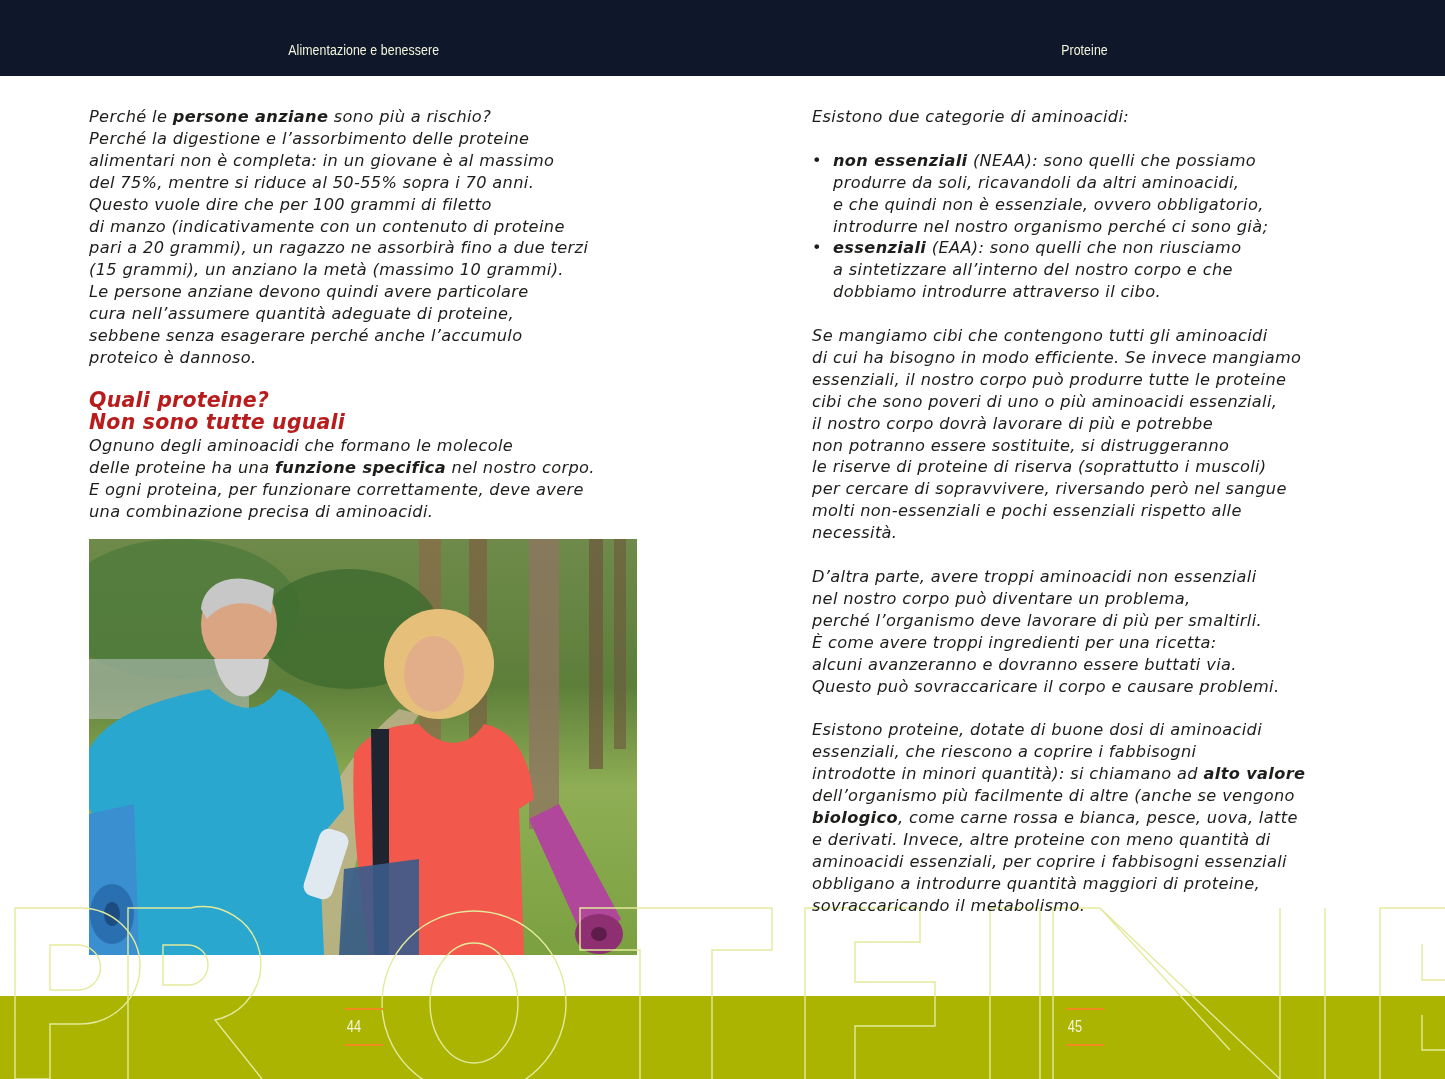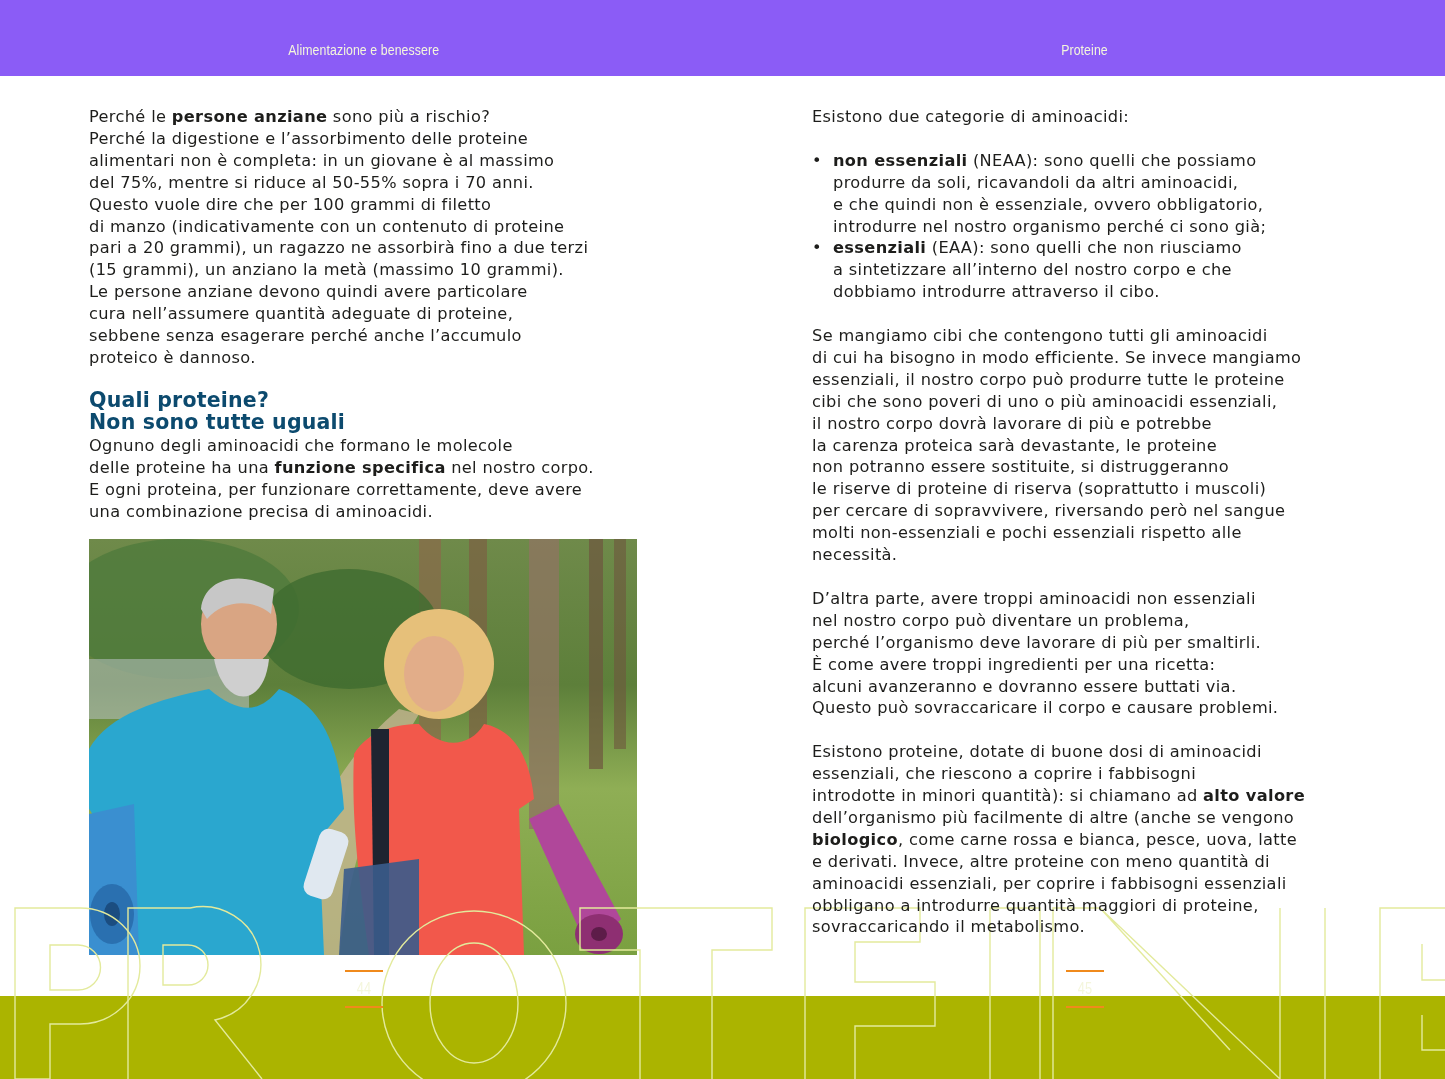--- a/index.html
+++ b/index.html
@@ -4,53 +4,53 @@
   <style>
     html, body { margin: 0; padding: 0; }
     body {
       width: 1445px; height: 1079px; position: relative; overflow: hidden;
       background: #ffffff;
       font-family: "DejaVu Sans", sans-serif;
       color: #1d1d1b;
     }
     .header-band {
       position: absolute; left: 0; top: 0; width: 1445px; height: 76px;
-      background: #8b5cf6;
+      background: #0f172a;
     }
     .header-title {
       position: absolute; top: 42px; font-size: 14px; color: #f4f6dc;
       font-family: "Liberation Sans", sans-serif; letter-spacing: 0.1px;
       transform: scaleX(0.88); transform-origin: center;
     }
     .footer-band {
       position: absolute; left: 0; top: 996px; width: 1445px; height: 83px;
       background: #abb400;
     }
     .watermark {
       position: absolute; left: 0; top: 0; width: 1445px; height: 1079px;
       pointer-events: none; z-index: 3;
     }
     .page-num-wrap {
-      position: absolute; top: 970px; width: 38px; height: 34px; z-index: 4;
+      position: absolute; top: 1008px; width: 38px; height: 34px; z-index: 4;
       border-top: 2px solid #f08a1c; border-bottom: 2px solid #f08a1c;
-      display: flex; align-items: center; justify-content: center;
+      display: flex; align-items: center; justify-content: flex-start;
     }
     .page-num {
       font-family: "Liberation Sans", sans-serif; font-size: 16px; color: #f4f6dc;
       transform: scaleX(0.8);
     }
     .col {
       position: absolute; font-size: 16.2px; line-height: 21.9px; z-index: 5;
       letter-spacing: 0.35px; white-space: nowrap;
     }
-    .col p { margin: 0; }
+    .col p { margin: 0; font-style: italic; }
     .col b { font-weight: bold; }
     .gap { height: 21.9px; }
     .subhead {
-      color: #0c4a6e; font-weight: bold; font-size: 20.5px; line-height: 22px;
+      color: #b91c1c; font-weight: bold; font-size: 20.5px; line-height: 22px;
       letter-spacing: 0.2px;
     }
     .bullet { position: relative; padding-left: 21px; }
     .bullet .dot { position: absolute; left: 0; top: 0; }
     .photo {
       position: absolute; left: 89px; top: 539px; width: 548px; height: 416px;
       overflow: hidden; z-index: 2;
     }
   </style>
 </head>
@@ -183,21 +183,20 @@
     <p>a sintetizzare all’interno del nostro corpo e che</p>
     <p>dobbiamo introdurre attraverso il cibo.</p>
   </div>
   <div class="gap"></div>
   <div>
     <p>Se mangiamo cibi che contengono tutti gli aminoacidi</p>
     <p>di cui ha bisogno in modo efficiente. Se invece mangiamo</p>
     <p>essenziali, il nostro corpo può produrre tutte le proteine</p>
     <p>cibi che sono poveri di uno o più aminoacidi essenziali,</p>
     <p>il nostro corpo dovrà lavorare di più e potrebbe</p>
-    <p>la carenza proteica sarà devastante, le proteine</p>
     <p>non potranno essere sostituite, si distruggeranno</p>
     <p>le riserve di proteine di riserva (soprattutto i muscoli)</p>
     <p>per cercare di sopravvivere, riversando però nel sangue</p>
     <p>molti non-essenziali e pochi essenziali rispetto alle</p>
     <p>necessità.</p>
   </div>
   <div class="gap"></div>
   <div>
     <p>D’altra parte, avere troppi aminoacidi non essenziali</p>
     <p>nel nostro corpo può diventare un problema,</p>

